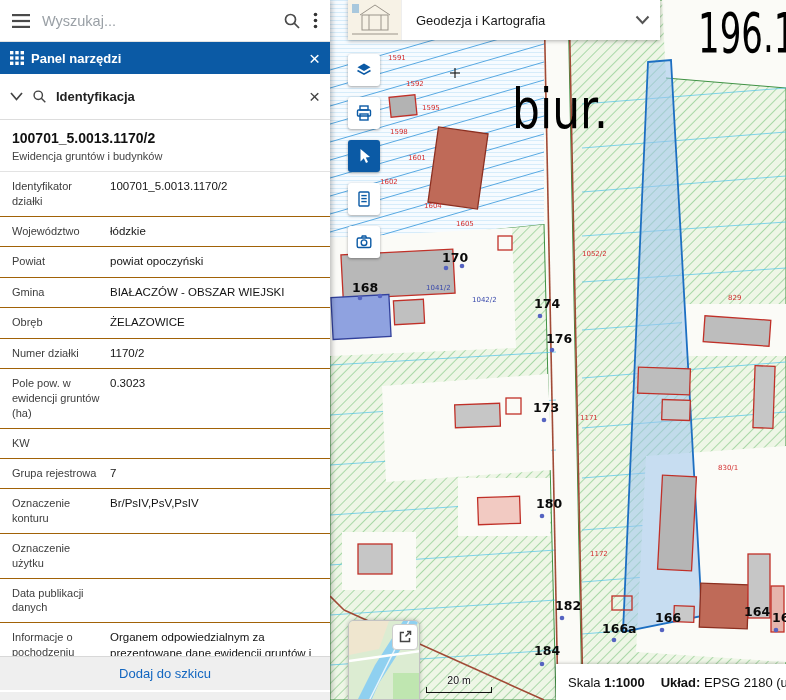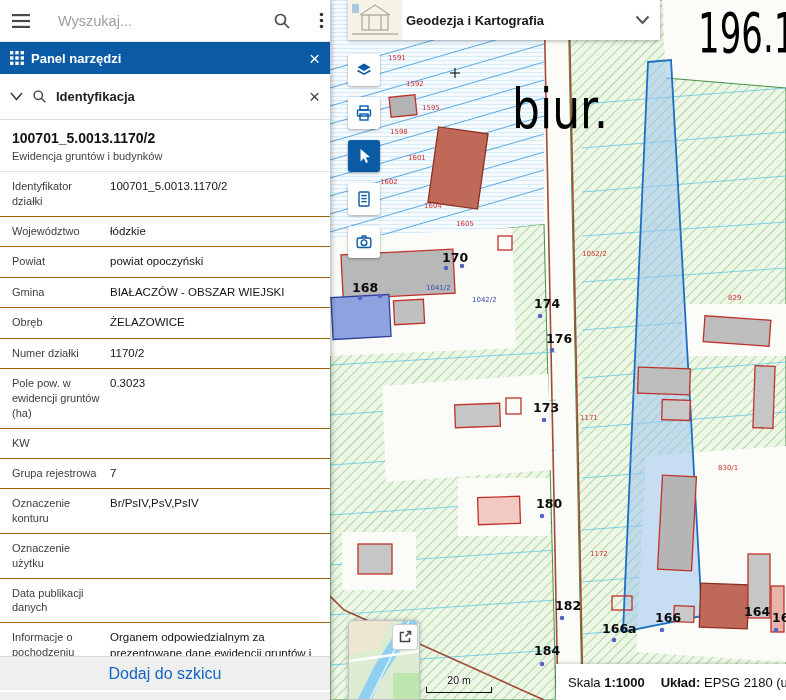--- a/index.html
+++ b/index.html
@@ -3,51 +3,51 @@
 <meta charset="utf-8">
 <style>
   *{margin:0;padding:0;box-sizing:border-box}
   html,body{width:786px;height:700px;overflow:hidden;background:#dfe7df;
     font-family:"Liberation Sans",sans-serif}
   .app{position:relative;width:786px;height:700px;overflow:hidden}
 
   
   .left-panel{position:absolute;left:0;top:0;width:330px;height:700px;background:#fff;
     display:flex;flex-direction:column;z-index:10;box-shadow:2px 0 5px rgba(0,0,0,.25)}
-  .topbar{height:42px;display:flex;align-items:center;gap:28px;padding:0 12px;
+  .topbar{height:42px;display:flex;align-items:center;gap:12px;padding:0 12px;
     border-bottom:1px solid #e2e2e2;flex:none}
   .search-input{flex:1;border:none;outline:none;font-size:14.5px;color:#333;
     font-family:"Liberation Sans",sans-serif}
   .search-input::placeholder{color:#9aa0a6}
   .icon-btn{display:flex;align-items:center;justify-content:center;cursor:pointer;flex:none}
   .panel-header{height:32px;background:#0b5aa5;color:#fff;display:flex;align-items:center;
     gap:7px;padding:0 10px;font-size:13px;font-weight:bold;flex:none}
   .panel-header .x{margin-left:auto;font-size:19px;line-height:1;color:#fff;font-weight:normal}
   .ident-row{height:46px;display:flex;align-items:center;gap:9px;padding:0 10px;
     border-bottom:1px solid #ddd;font-size:13px;font-weight:bold;color:#222;flex:none}
   .ident-row .x{margin-left:auto;font-size:19px;line-height:1;color:#444;font-weight:normal}
   .scroll-area{flex:1;overflow:hidden}
   .parcel-title{padding:10px 12px 2px;font-size:14px;font-weight:bold;color:#111}
   .parcel-subtitle{padding:2px 12px 9px;font-size:11px;color:#444;border-bottom:1px solid #e3e3e3}
   .attr-row{display:flex;padding:7px 12px;border-bottom:1px solid #a16207;
     font-size:11.5px;line-height:1.35}
   .attr-label{width:98px;flex:none;color:#3d3d3d;padding-right:8px;font-size:11px}
   .attr-value{flex:1;color:#141414;word-break:break-word}
   .footer{flex:none}
   .footer-button{height:34px;background:#efefef;border-top:1px solid #d8d8d8;color:#1266c0;
-    font-size:16px;display:flex;align-items:center;justify-content:center;cursor:pointer}
+    font-size:13px;display:flex;align-items:center;justify-content:center;cursor:pointer}
   .footer-strip{height:10px;background:#efefef;border-top:2px solid #fff}
 
   
   .map-area{position:absolute;left:330px;top:0;width:456px;height:700px;background:#f6f8f2;overflow:hidden}
   .map-svg{position:absolute;left:0;top:0}
   .map-topbar{position:absolute;left:18px;top:0;width:312px;height:40px;background:#fff;z-index:6;
     display:flex;align-items:center;box-shadow:0 1px 4px rgba(0,0,0,.3);cursor:pointer}
   .thumb{width:54px;height:40px;flex:none;border-right:1px solid #eee;overflow:hidden}
-  .layer-label{font-size:13px;font-weight:bold;color:#1a1a1a;margin-left:4px;white-space:nowrap}
+  .layer-label{font-size:13px;font-weight:normal;color:#1a1a1a;margin-left:14px;white-space:nowrap}
   .map-topbar .chev{margin-left:auto;margin-right:10px}
   .toolbar{position:absolute;left:18px;top:54px;z-index:6;display:flex;flex-direction:column;gap:11px}
   .tool-btn{width:32px;height:32px;background:#fff;border-radius:3px;display:flex;align-items:center;
     justify-content:center;box-shadow:0 1px 3px rgba(0,0,0,.35);cursor:pointer}
   .tool-btn.active{background:#0b5aa5}
   .statusbar{position:absolute;right:0;bottom:0;width:230px;height:36px;background:#fff;z-index:6;
     display:flex;align-items:center;gap:16px;padding:0 12px;font-size:13px;color:#111;
     white-space:nowrap;overflow:hidden;box-shadow:-1px -1px 3px rgba(0,0,0,.18)}
   .statusbar b{font-weight:bold}
   .minimap{position:absolute;left:18px;bottom:0;width:72px;height:80px;z-index:6;border:1px solid #c2c2c2;

